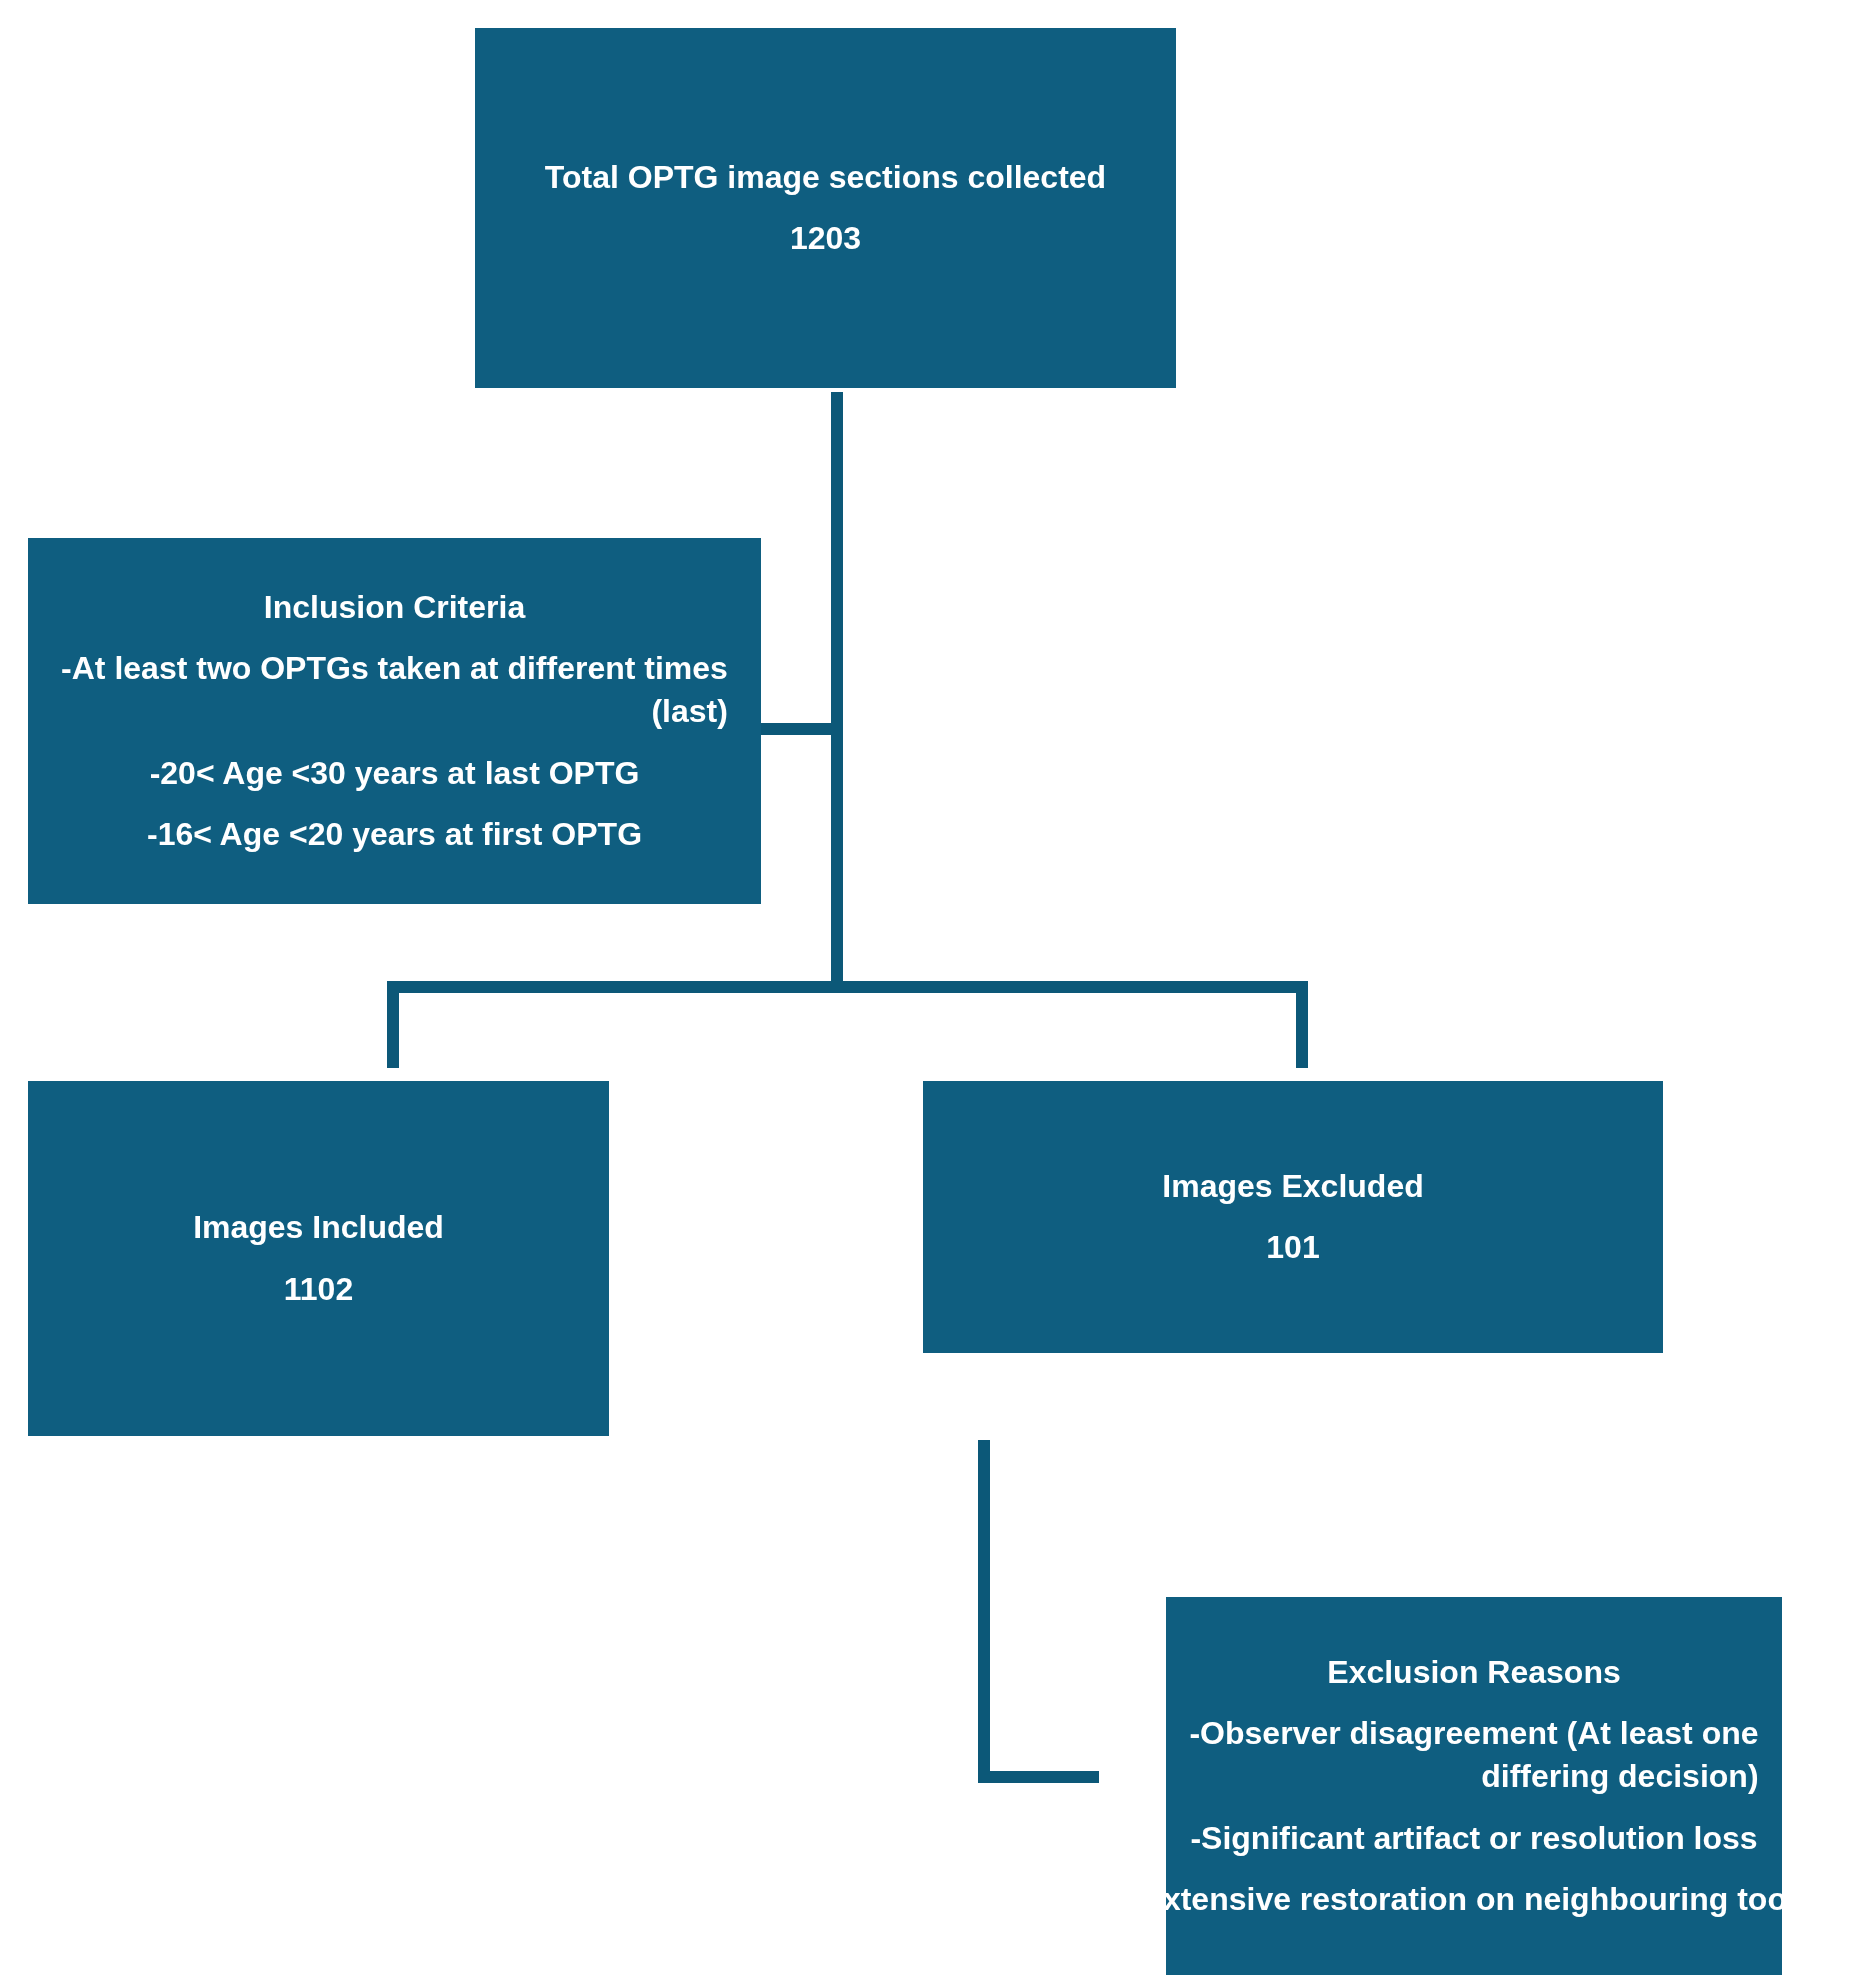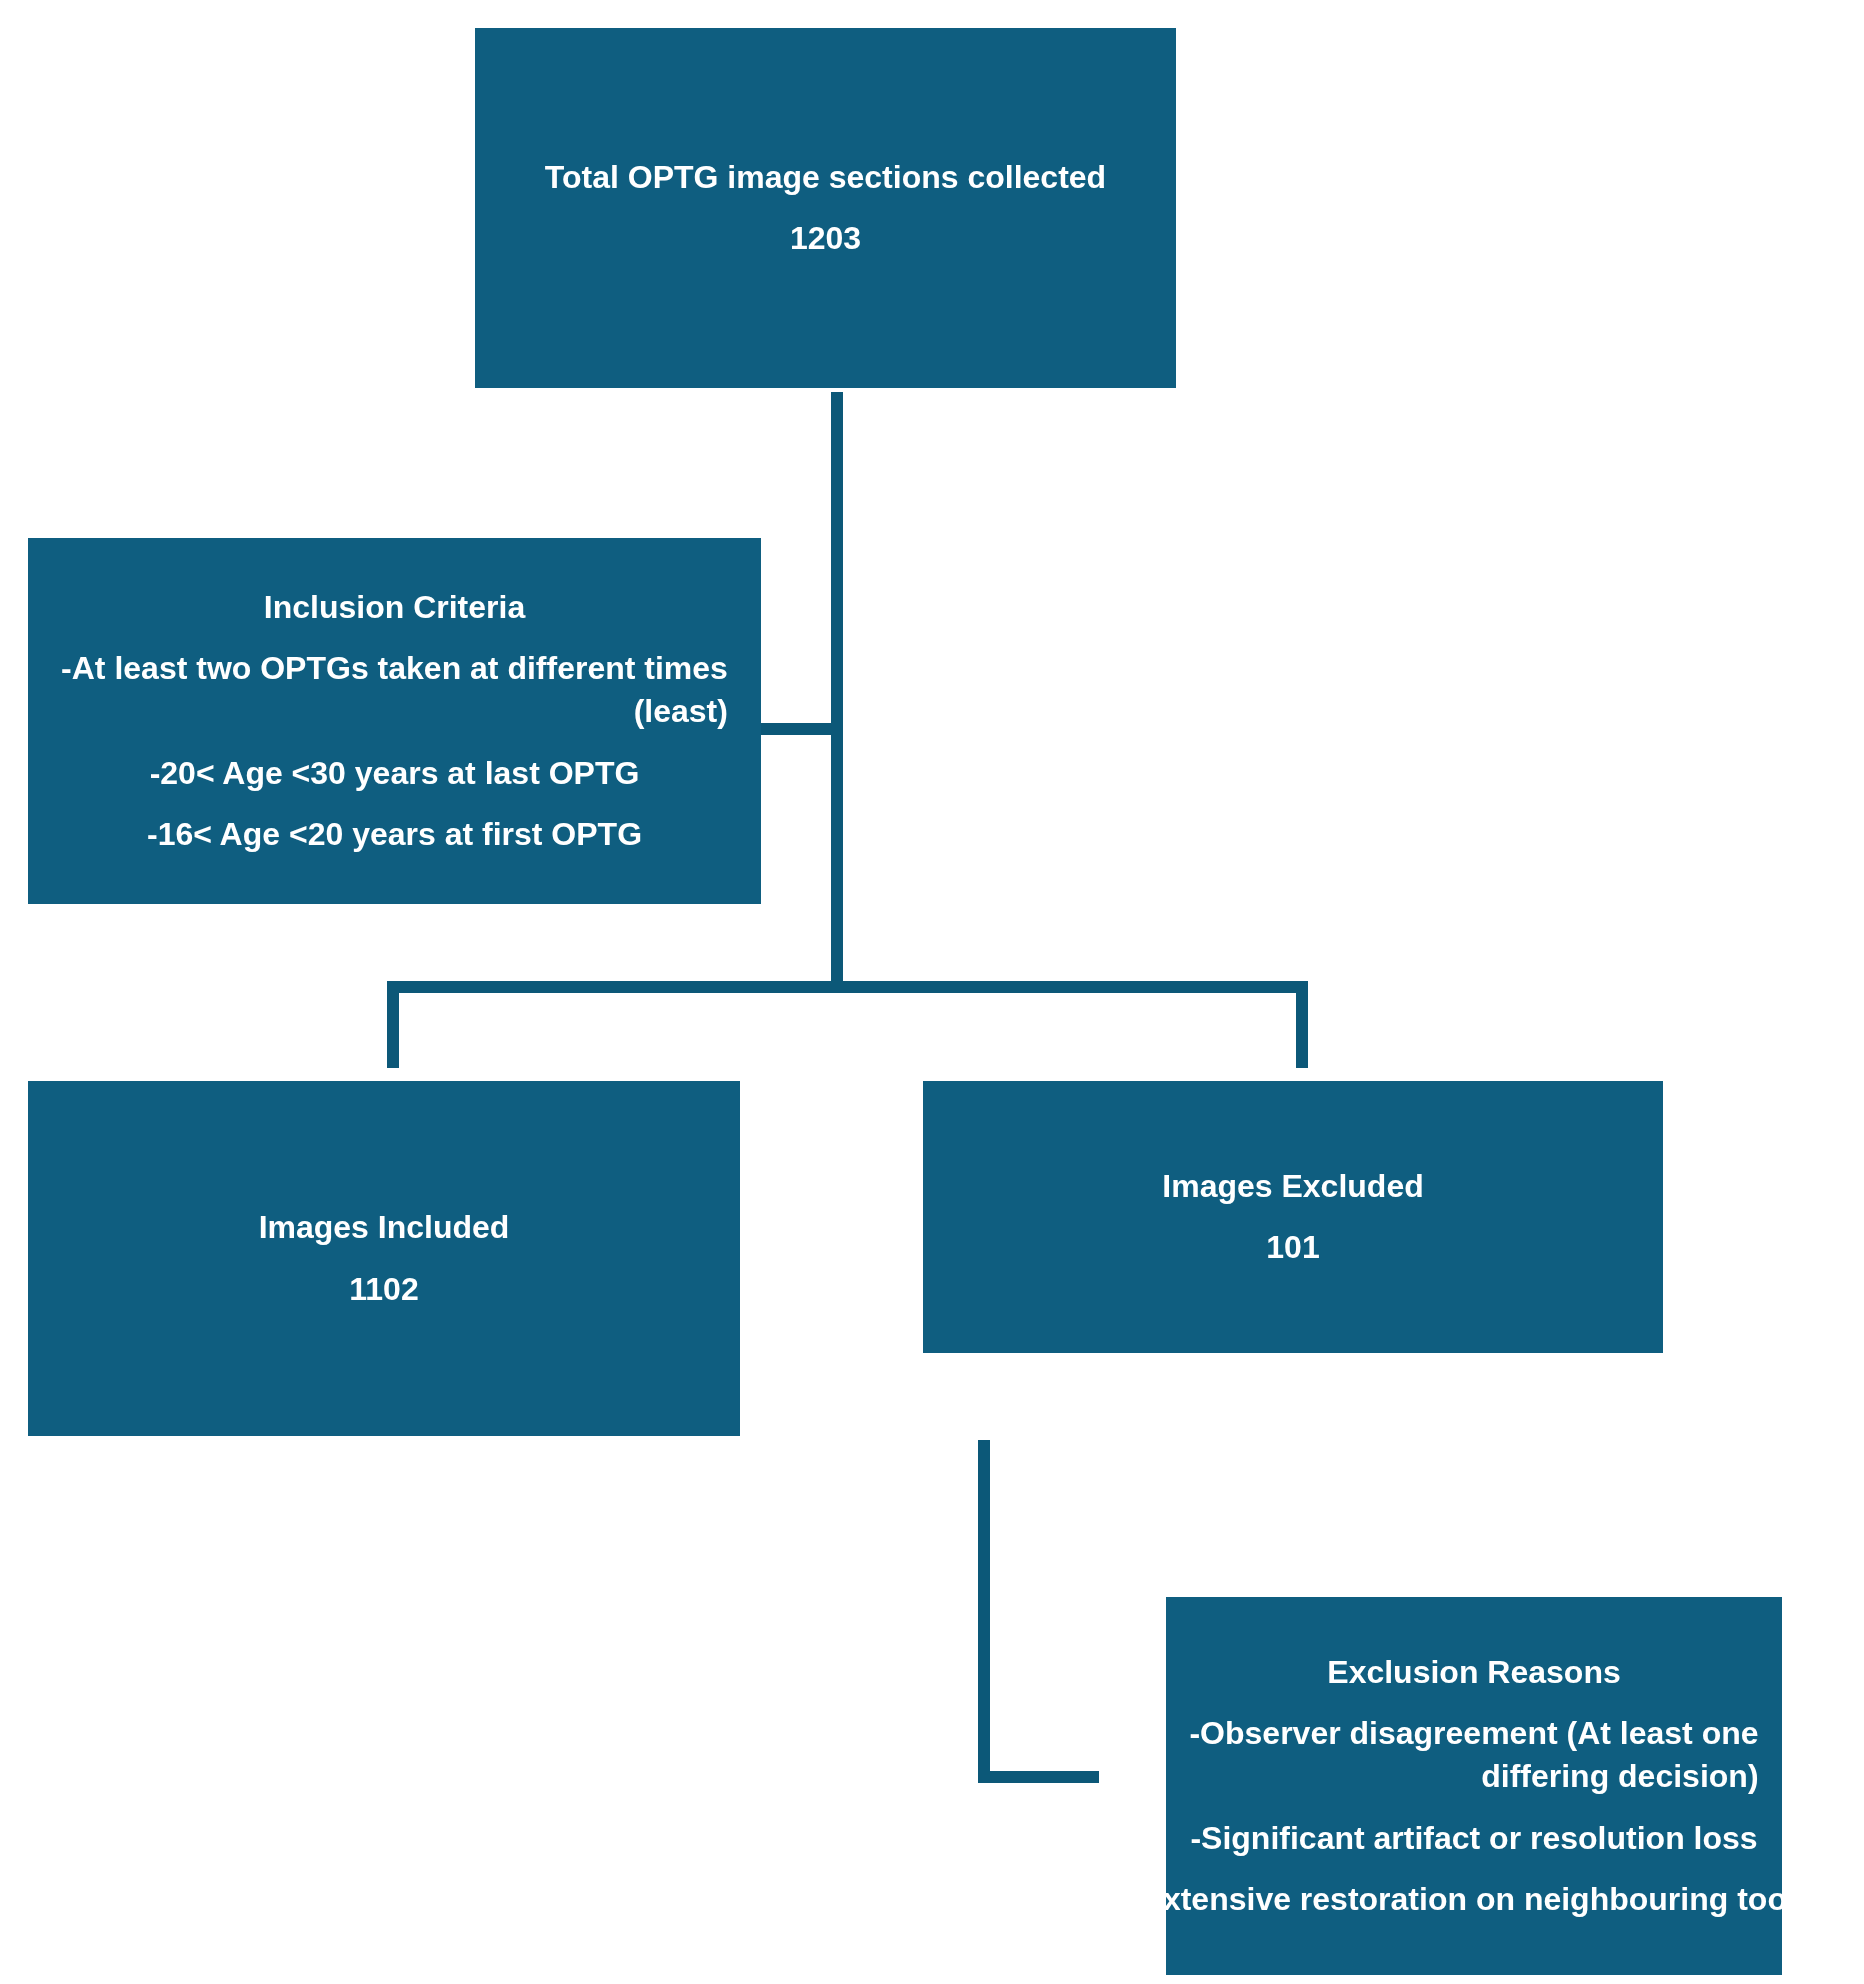--- a/index.html
+++ b/index.html
@@ -34,21 +34,21 @@
     font-weight: 700;
     line-height: 43px;
   }
   .box .line { white-space: nowrap; }
   .para { display: flex; flex-direction: column; align-items: flex-end; }
   .connector { position: absolute; background: var(--connector); }
 
   
   .box-total     { left: 475px;  top: 28px;   width: 701px; height: 360px; }
   .box-inclusion { left: 28px;   top: 538px;  width: 733px; height: 366px; }
-  .box-included  { left: 28px;   top: 1081px; width: 712px; height: 355px; }
+  .box-included  { left: 28px;   top: 1081px; width: 581px; height: 355px; }
   .box-excluded  { left: 923px;  top: 1081px; width: 740px; height: 272px; }
   .box-exclusion { left: 1166px; top: 1597px; width: 616px; height: 378px; }
 
   
   .conn-v1             { left: 831px;  top: 392px;  width: 12px;  height: 601px; }
   .conn-inclusion-stub { left: 759px;  top: 723px;  width: 84px;  height: 12px;  }
   .conn-branch-h       { left: 387px;  top: 981px; width: 921px; height: 12px;  }
   .conn-left-drop      { left: 387px;  top: 981px; width: 12px;  height: 87px;  }
   .conn-right-drop     { left: 1296px; top: 981px; width: 12px;  height: 87px;  }
   .conn-v2             { left: 978px; top: 1440px; width: 12px;  height: 343px; }
@@ -69,21 +69,21 @@
 
   <div class="box box-total">
     <div class="line">Total OPTG image sections collected</div>
     <div class="line">1203</div>
   </div>
 
   <div class="box box-inclusion">
     <div class="line">Inclusion Criteria</div>
     <div class="para">
       <div class="line">-At least two OPTGs taken at different times</div>
-      <div class="line">(least)</div>
+      <div class="line">(last)</div>
     </div>
     <div class="line">-20&lt; Age &lt;30 years at last OPTG</div>
     <div class="line">-16&lt; Age &lt;20 years at first OPTG</div>
   </div>
 
   <div class="box box-included">
     <div class="line">Images Included</div>
     <div class="line">1102</div>
   </div>
 

